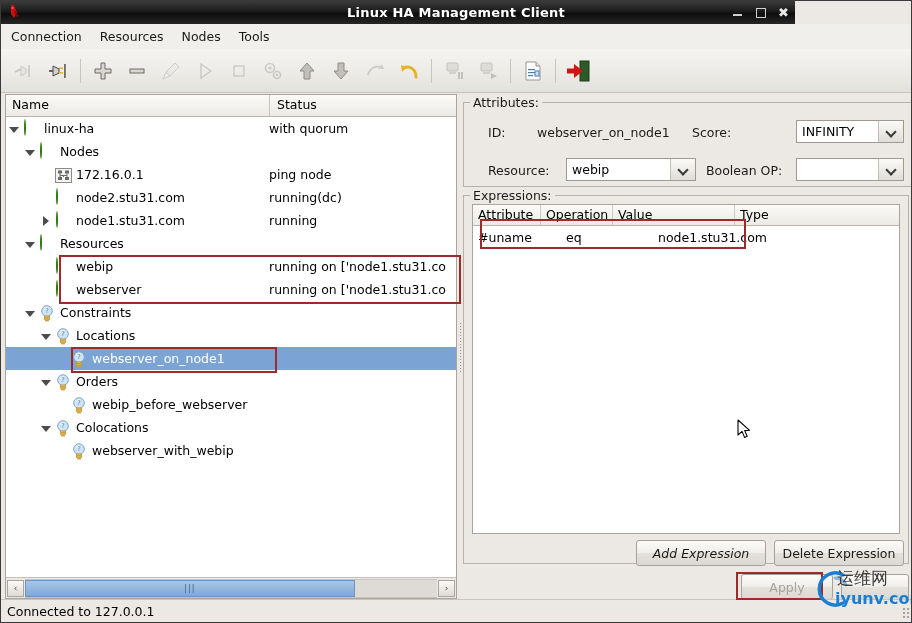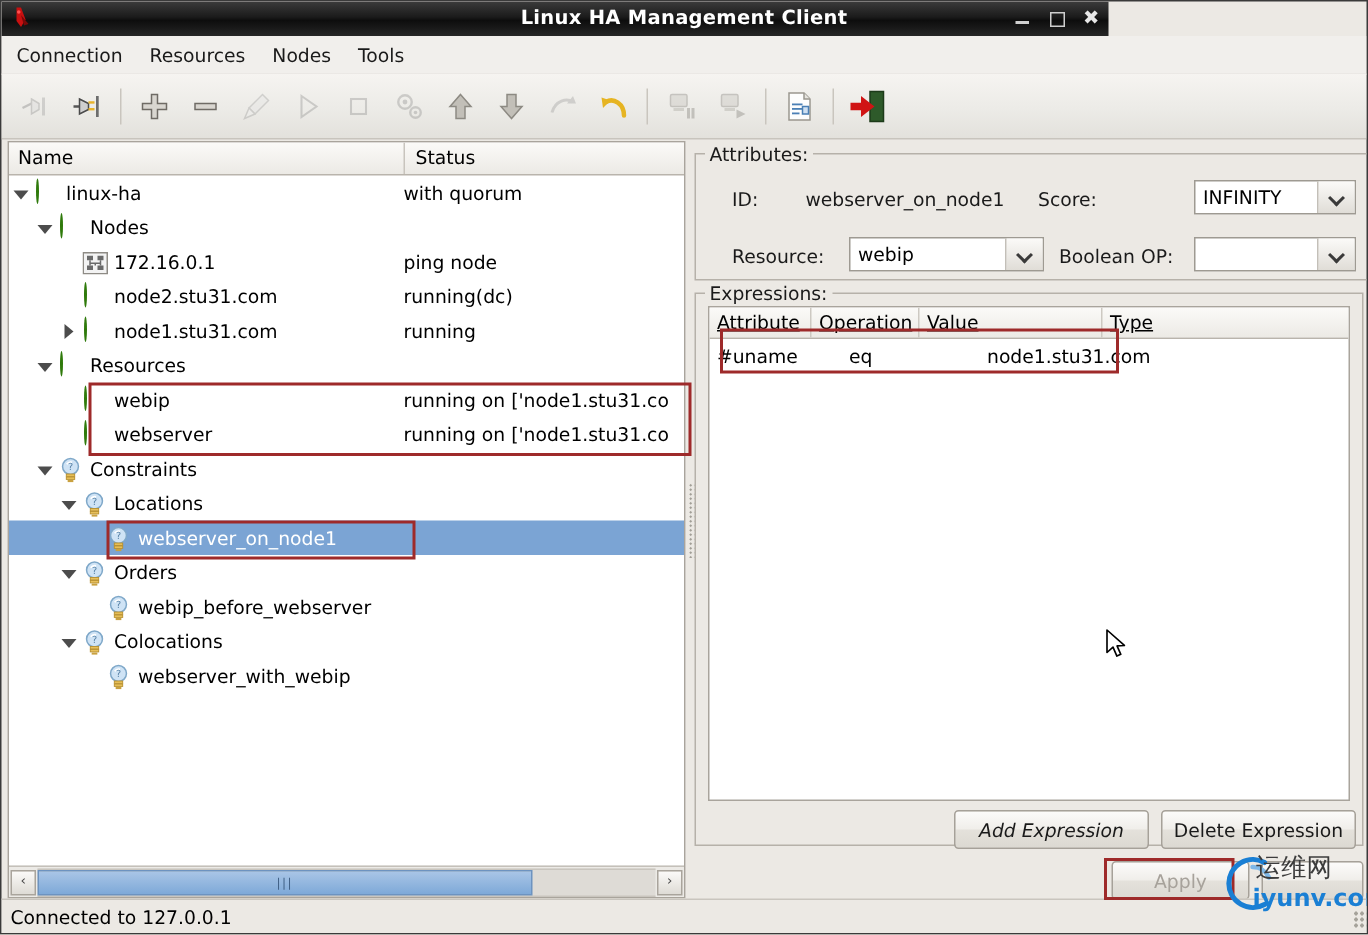--- a/index.html
+++ b/index.html
@@ -15,21 +15,21 @@
     position: relative;
     width: 912px; height: 623px;
     background: #ece9e4;
     box-sizing: border-box;
     border: 1px solid #3a3a3a;
     overflow: hidden;
   }
 
   
   .titlebar {
-    position: absolute; left: 0; top: 0; width: 738px; height: 23px;
+    position: absolute; left: 0; top: 0; width: 794px; height: 23px;
     background: linear-gradient(to bottom, #3b3b3b 0%, #1b1b1b 45%, #0d0d0d 55%, #262626 100%);
     color: #fff;
   }
   .title-text {
     position: absolute; left: 0; top: 0; width: 910px; line-height: 23px;
     text-align: center; font-weight: bold; font-size: 13px; color: #ffffff;
     letter-spacing: .2px;
   }
   .app-icon {
     position: absolute; left: 6px; top: 3px; width: 17px; height: 17px;
@@ -181,21 +181,20 @@
   
   .exp-table {
     position: absolute; left: 8px; top: 8px; width: 428px; height: 330px;
     background: #ffffff; border: 1px solid #a9a49c; box-sizing: border-box;
     overflow: hidden;
   }
   .exp-head {
     height: 20px; display: flex; font-size: 12.5px;
     background: linear-gradient(to bottom,#fbfaf8,#eceae5);
     border-bottom: 1px solid #b9b4ac;
-    text-decoration: underline;
   }
   .exp-head div { padding: 2px 0 0 5px; box-sizing: border-box; border-right: 1px solid #cdc9c2; }
   .exp-head div:last-child { border-right: none; }
   .exp-row { height: 22px; display: flex; font-size: 12.5px; align-items: center; gap: 20px; }
   .exp-row div { padding-left: 5px; box-sizing: border-box; white-space: nowrap; }
   .c-attr { width: 68px; }
   .c-oper { width: 72px; }
   .c-value { width: 122px; }
   .c-type { flex: 1; }
 

